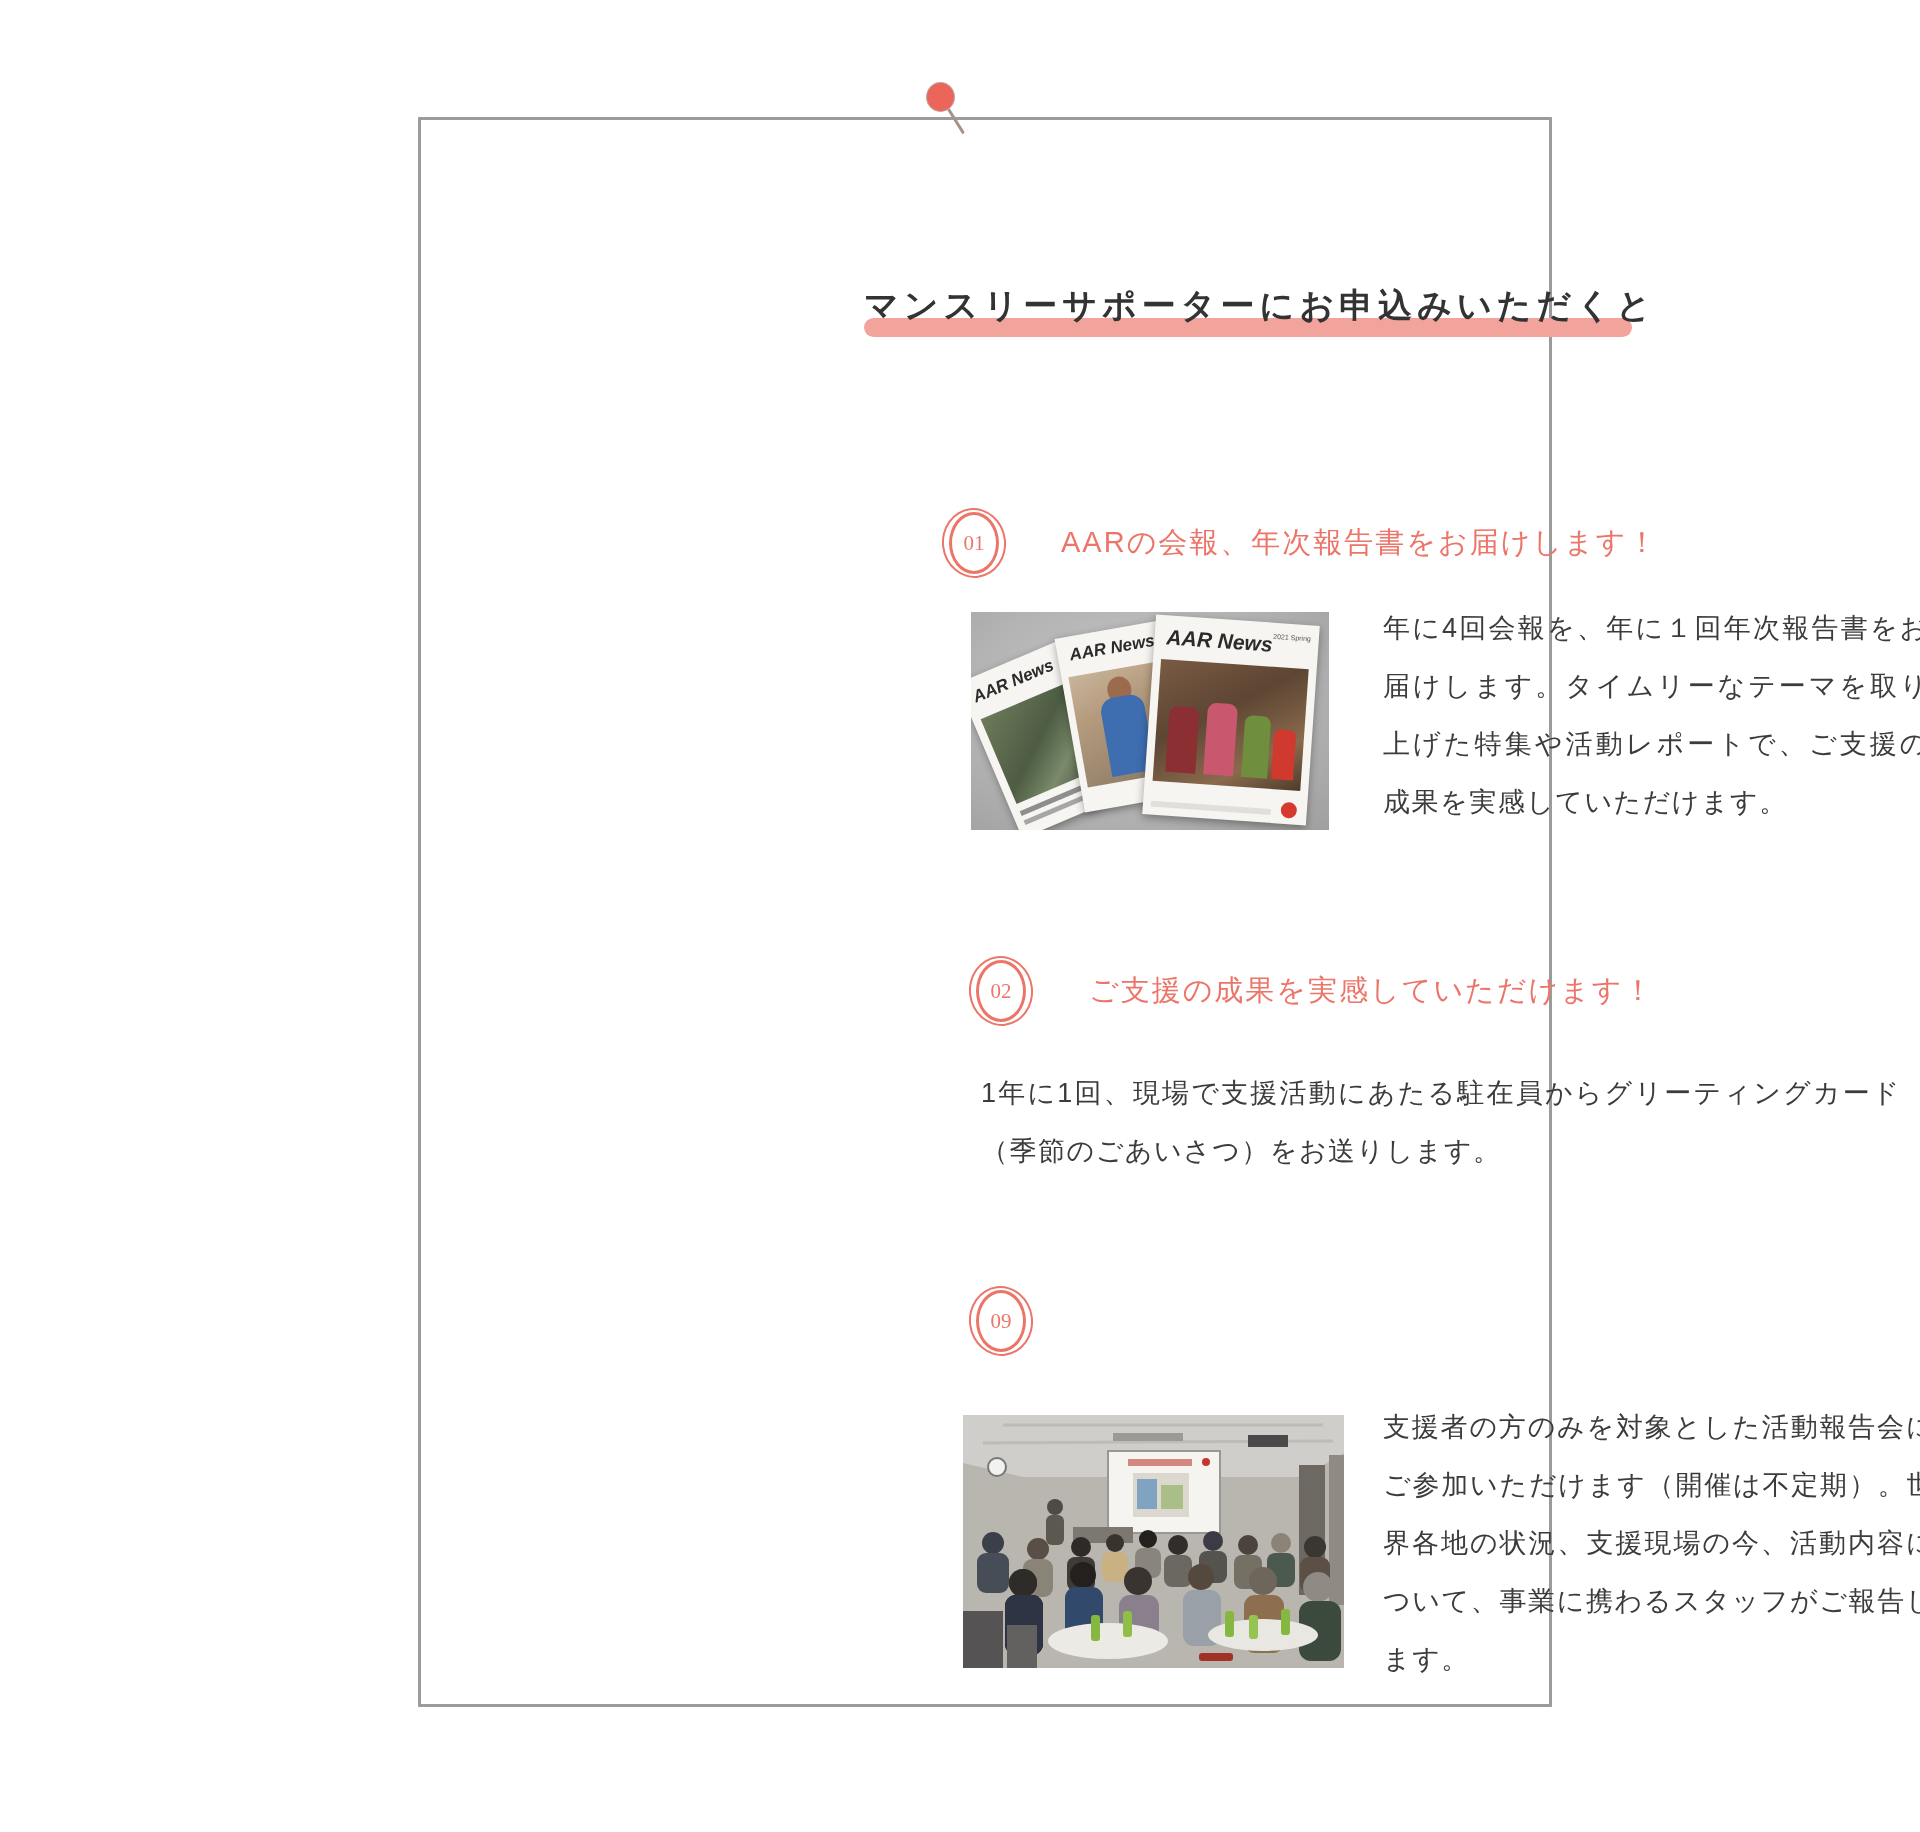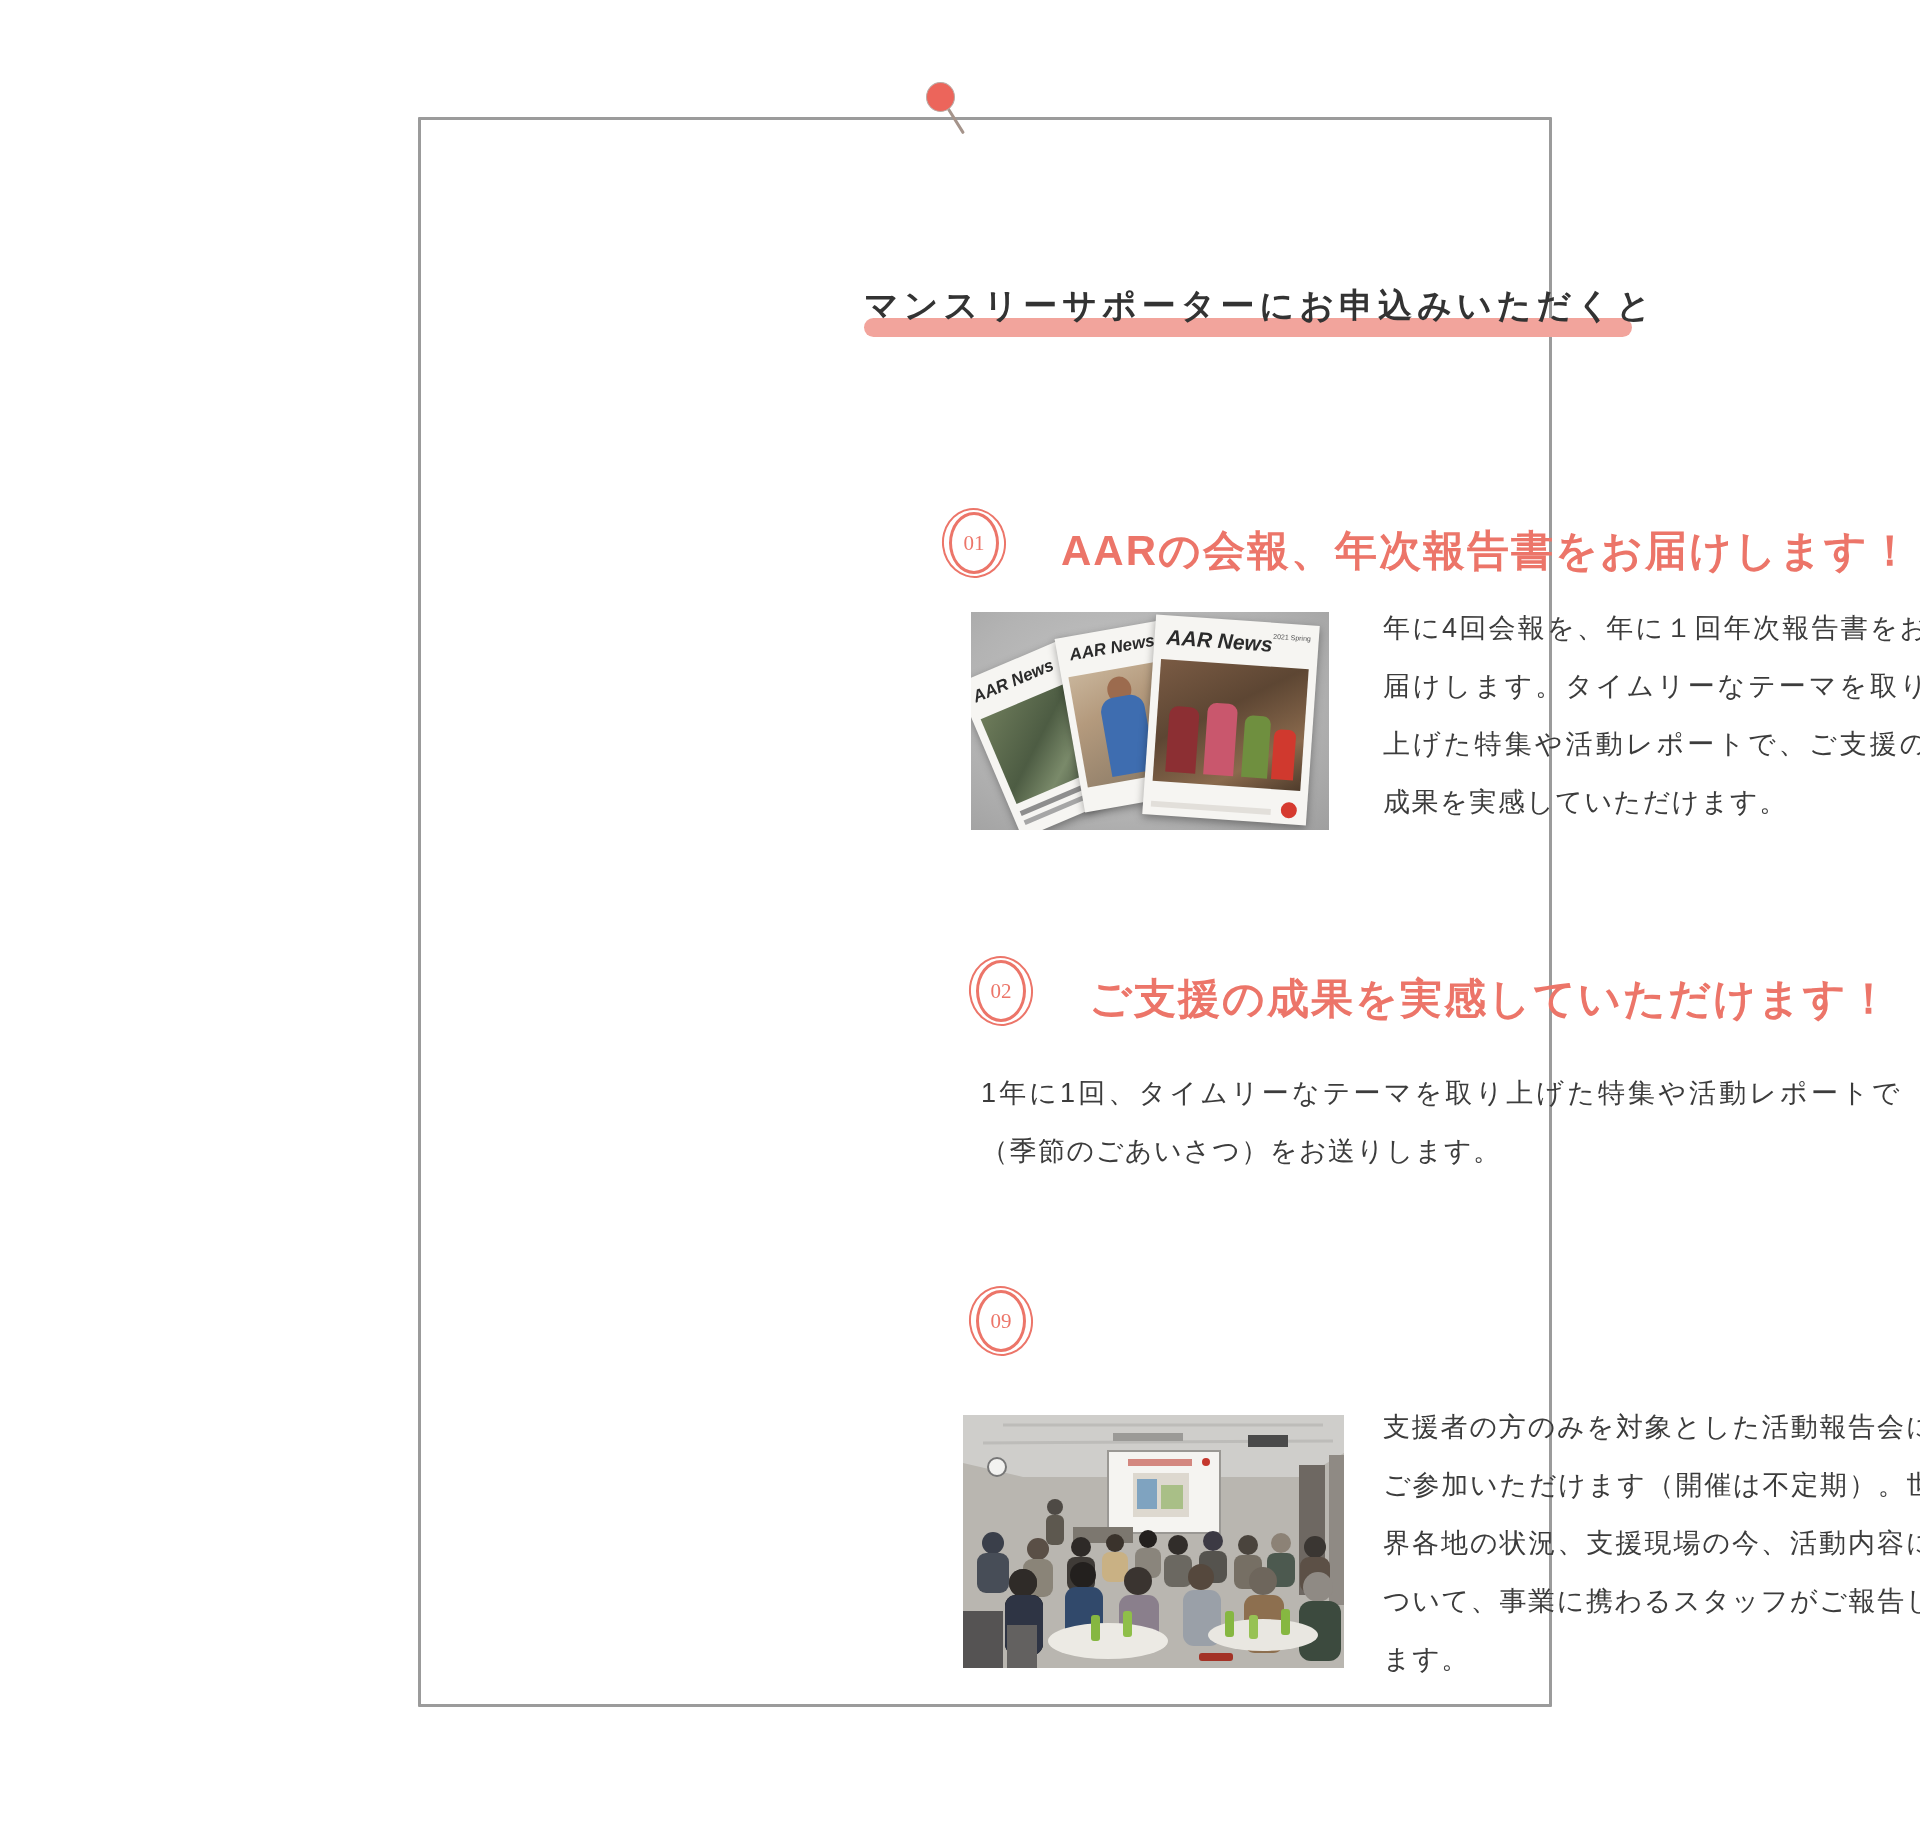--- a/index.html
+++ b/index.html
@@ -45,21 +45,21 @@
   }
   .badge .ring-inner{
     position:absolute;inset:4px 7px;border:3px solid var(--accent,#ec7569);border-radius:50%;
   }
   .badge .num{
     position:absolute;inset:0;display:flex;align-items:center;justify-content:center;
     font-family:"Liberation Serif","DejaVu Serif",serif;font-size:21px;color:var(--accent,#ec7569);
   }
   
   .sec-heading{
-    position:absolute;margin:0;font-size:42px;font-weight:bold;color:var(--accent,#ec7569);
+    position:absolute;margin:0;font-size:29px;font-weight:normal;color:var(--accent,#ec7569);
     letter-spacing:2px;white-space:nowrap;
   }
   .h1pos{left:640px;top:403px;}
   .h2pos{left:668px;top:851px;}
   .h3pos{left:672px;top:1181px;}
   
   .para{
     position:absolute;margin:0;font-size:27px;line-height:58px;letter-spacing:1.5px;
     color:var(--text,#3c3c3c);text-align:justify;
   }
@@ -171,21 +171,21 @@
   </div>
 
   <p class="para p1pos">年に4回会報を、年に１回年次報告書をお届けします。タイムリーなテーマを取り上げた特集や活動レポートで、ご支援の成果を実感していただけます。</p>
 
   <div class="badge" style="left:548px;top:836px;">
     <div class="ring-outer"></div>
     <div class="ring-inner"></div>
     <div class="num">02</div>
   </div>
   <h2 class="sec-heading h2pos">ご支援の成果を実感していただけます！</h2>
-  <p class="para p2pos">1年に1回、タイムリーなテーマを取り上げた特集や活動レポートで（季節のごあいさつ）をお送りします。</p>
+  <p class="para p2pos">1年に1回、現場で支援活動にあたる駐在員からグリーティングカード（季節のごあいさつ）をお送りします。</p>
 
   <div class="badge" style="left:548px;top:1166px;">
     <div class="ring-outer"></div>
     <div class="ring-inner"></div>
     <div class="num">09</div>
   </div>
 
   <div class="photo-meeting nosel">
     <svg width="381" height="253" viewBox="0 0 381 253" xmlns="http://www.w3.org/2000/svg">
 

